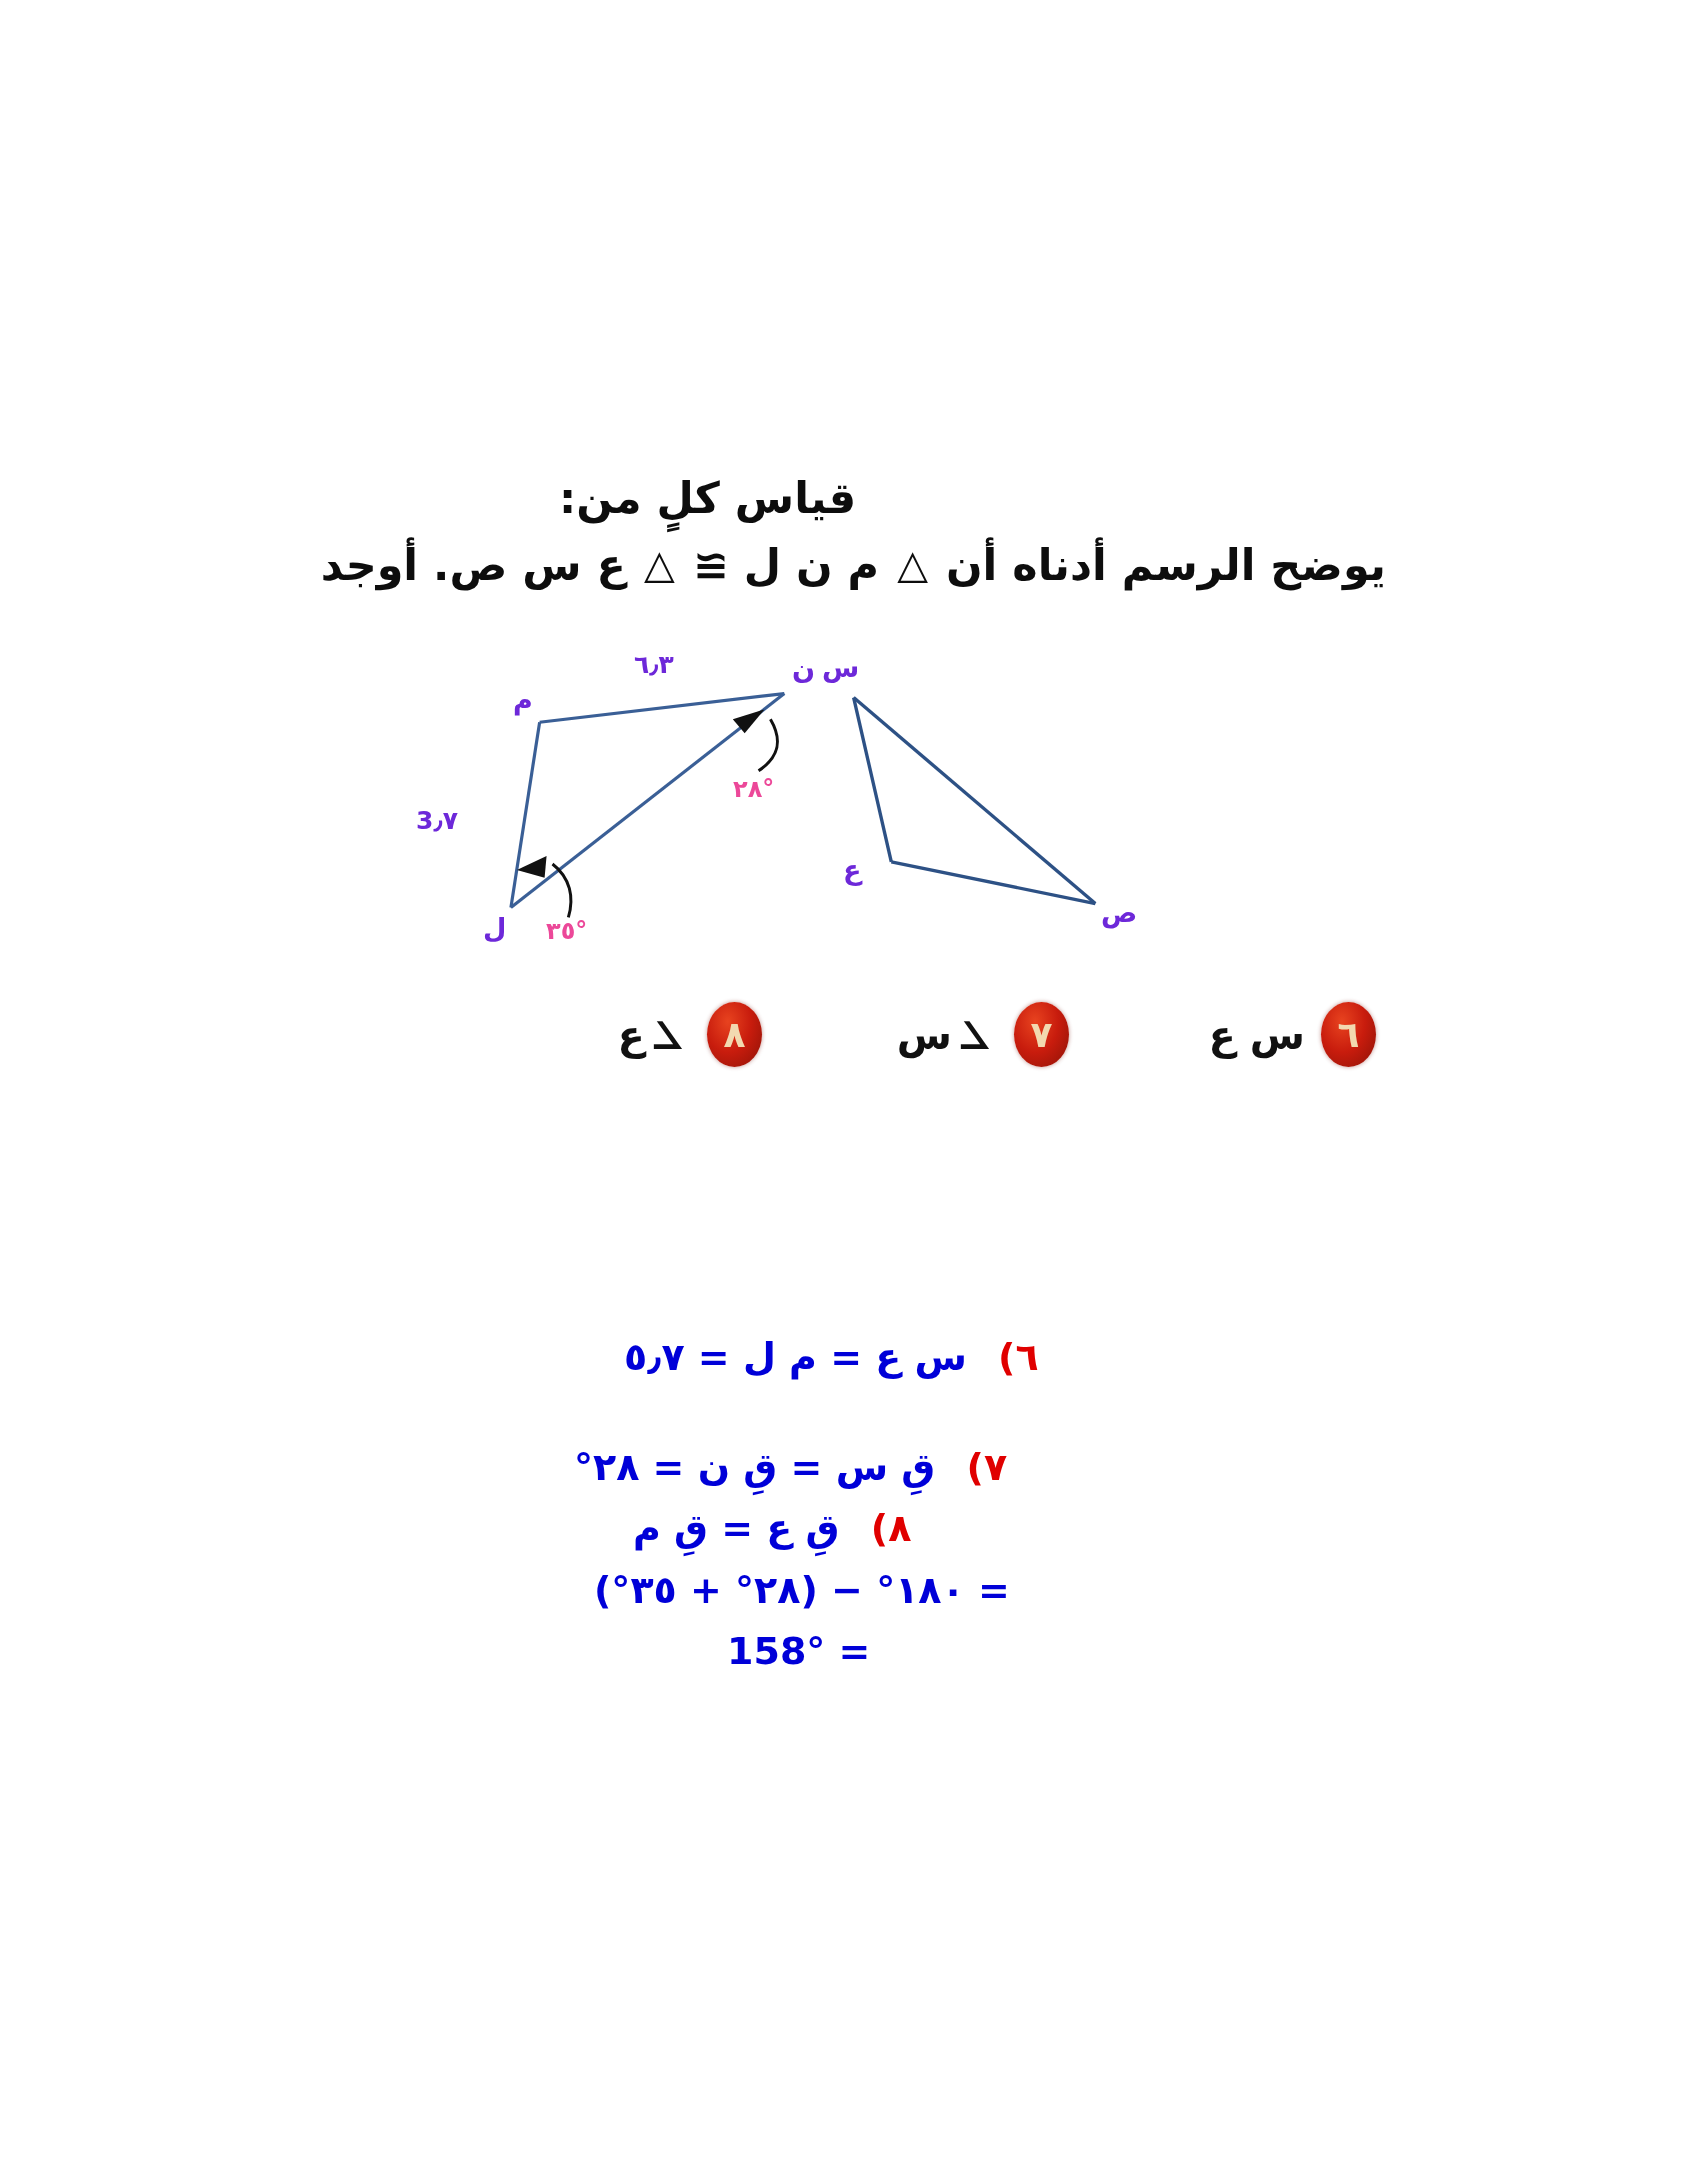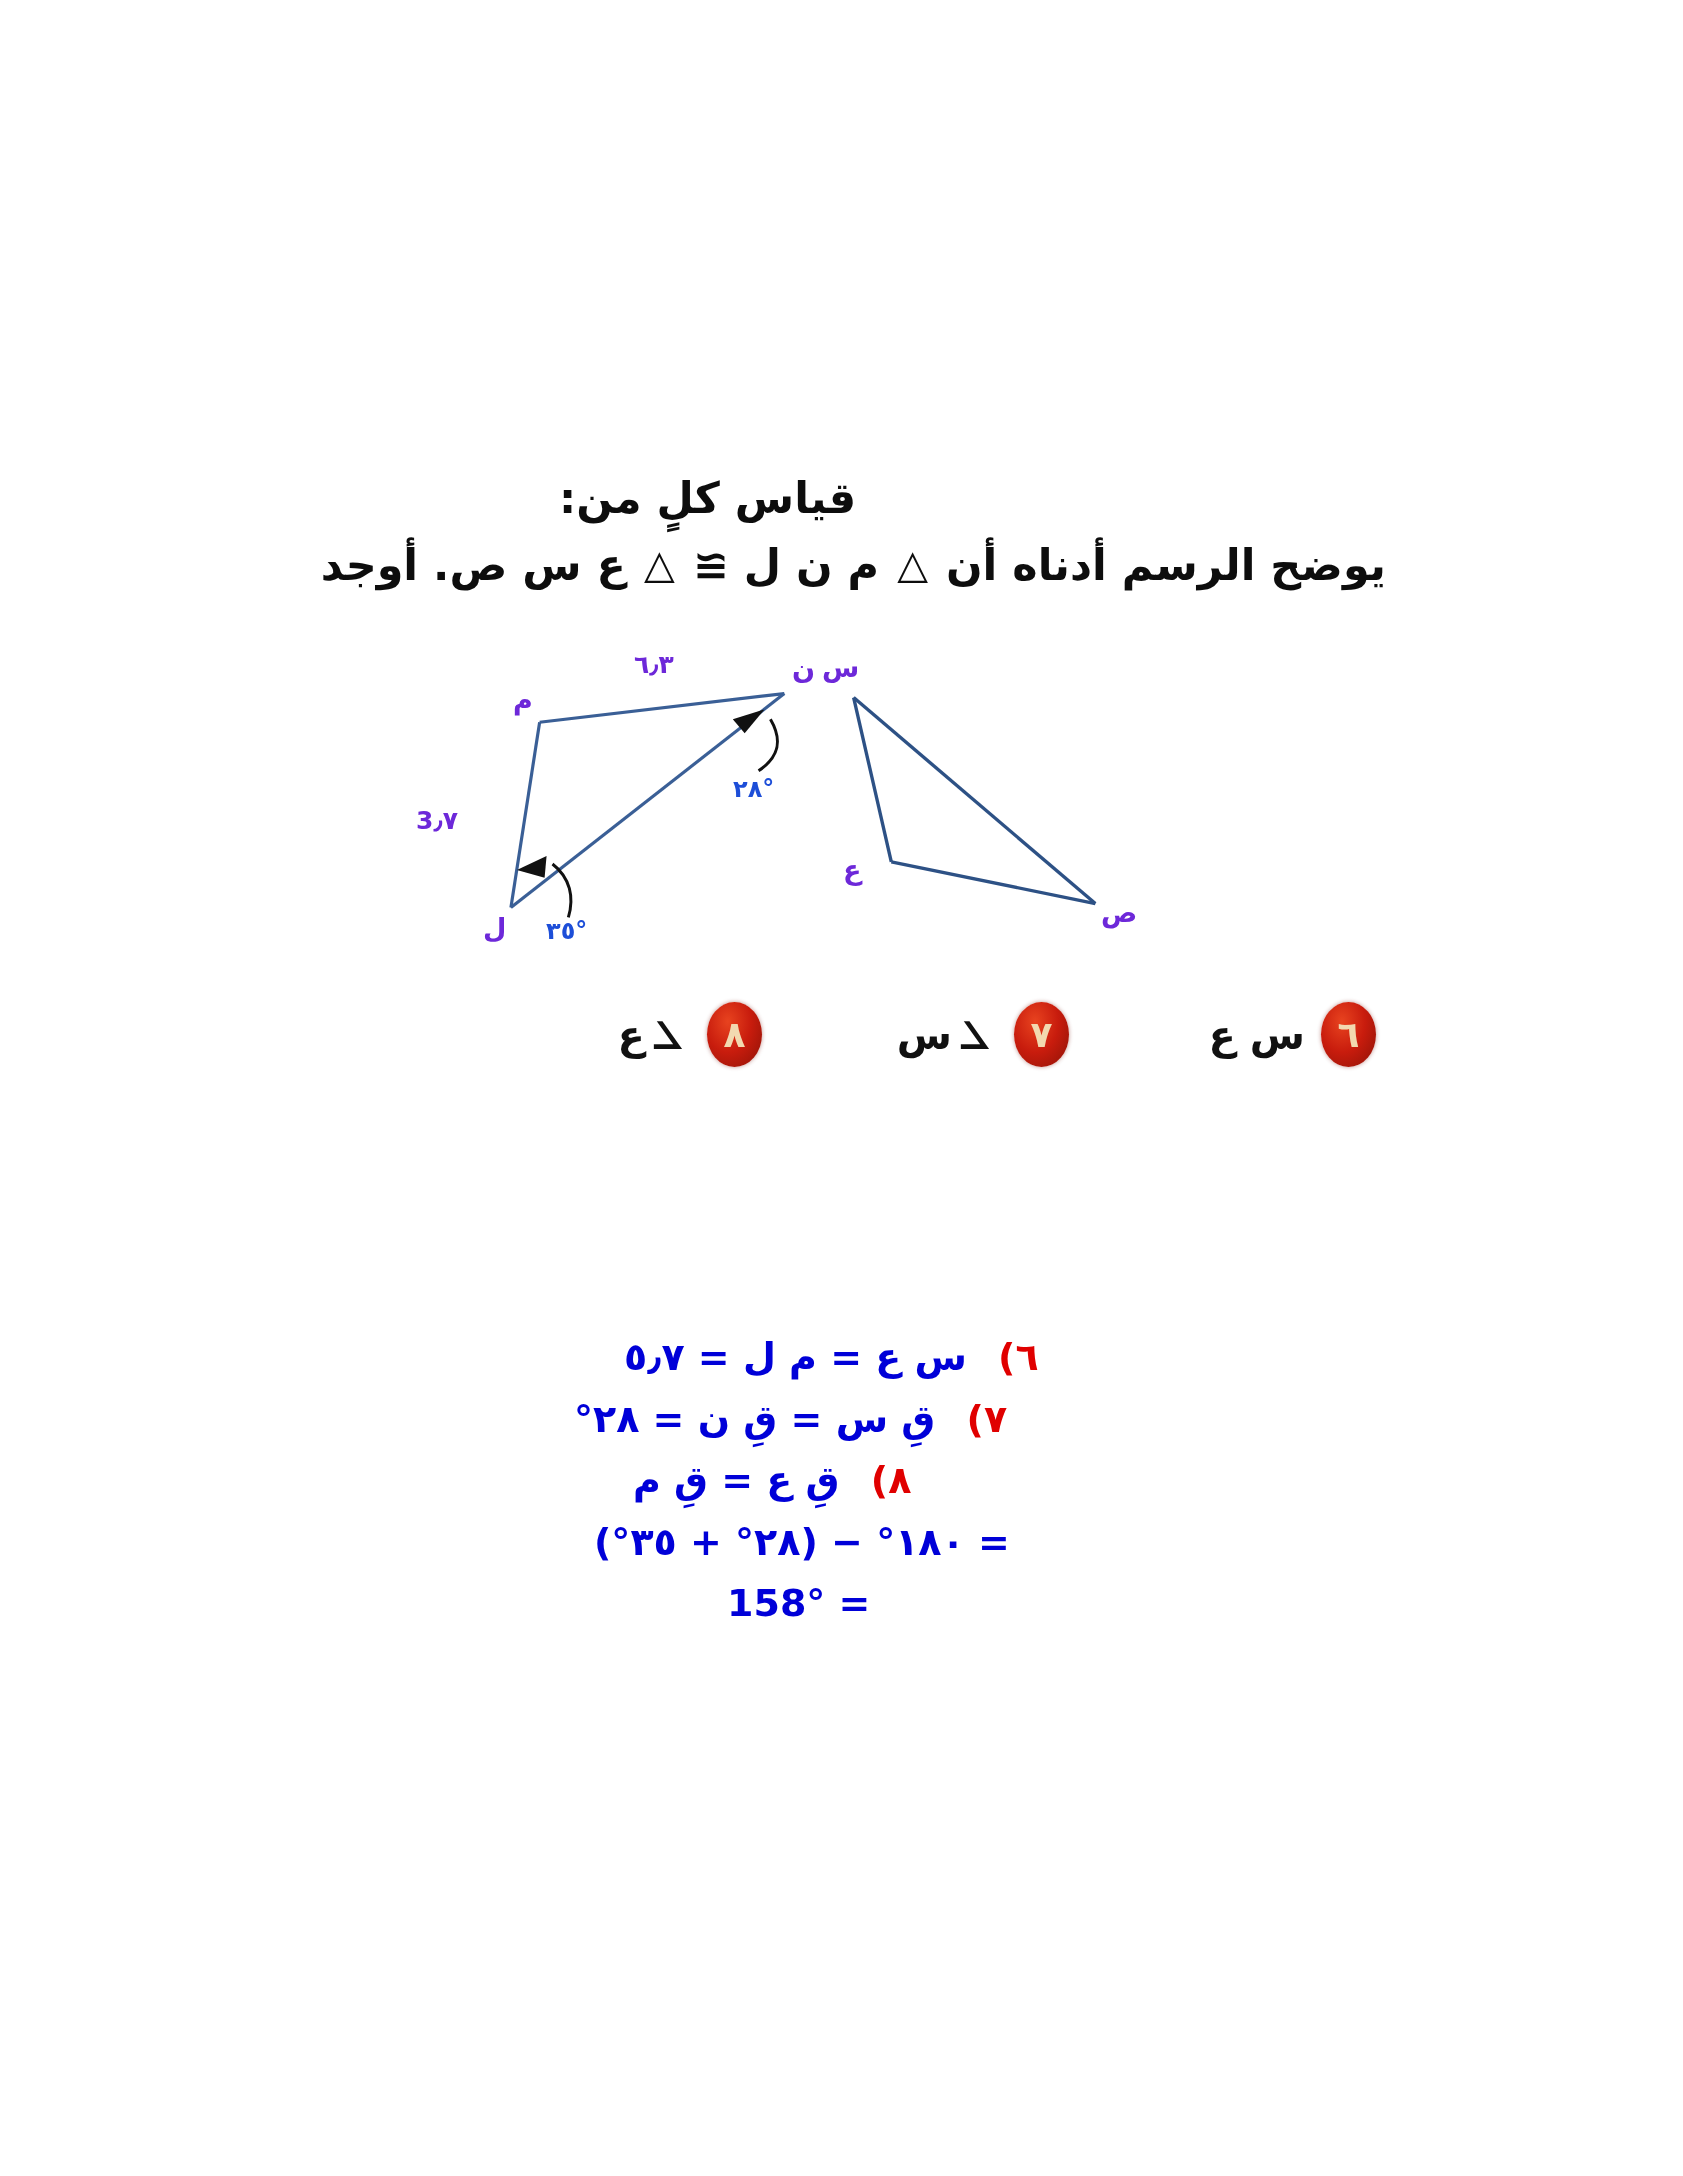--- a/index.html
+++ b/index.html
@@ -72,21 +72,21 @@
     white-space: nowrap;
   }
   .fig-label.small {
     font-size: 25px;
     font-weight: 700;
   }
   .deg-label {
     position: absolute;
     font-size: 24px;
     font-weight: 700;
-    color: #1d4ed8;
+    color: #ec4899;
     white-space: nowrap;
     direction: ltr;
   }
 
   
   .items-row {
     position: absolute;
     top: 990px;
     left: 554px;
     width: 822px;
@@ -149,21 +149,21 @@
     text-align: left;
     direction: rtl;
     padding-left: 297px;
   }
   .ans-num {
     color: #e00000;
     font-weight: 700;
     padding-left: 18px;
   }
   .ans-line.indent-1 { padding-left: 347px; }
-  .ans-line.indent-2 { padding-left: 297px; }
+  .ans-line.indent-2 { padding-left: 297px; margin-top: 48px; }
   .ans-line.indent-3 { padding-left: 356px; }
   .ans-line.indent-4 { padding-left: 317px; }
   .ans-line.indent-5 { padding-left: 450px; }
 </style>
 </head>
 <body>
 
 <div class="page">
 
   <div class="question-header">

